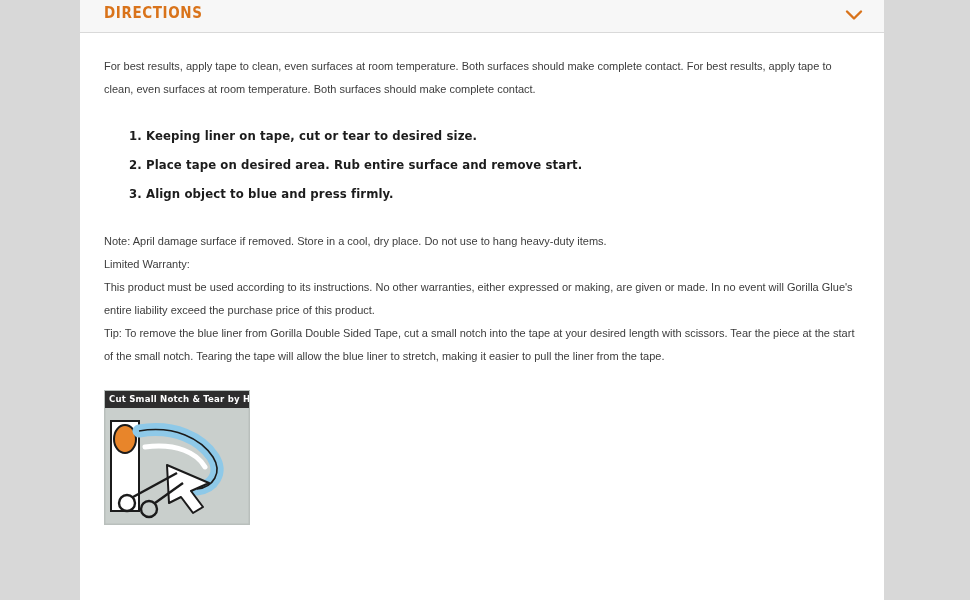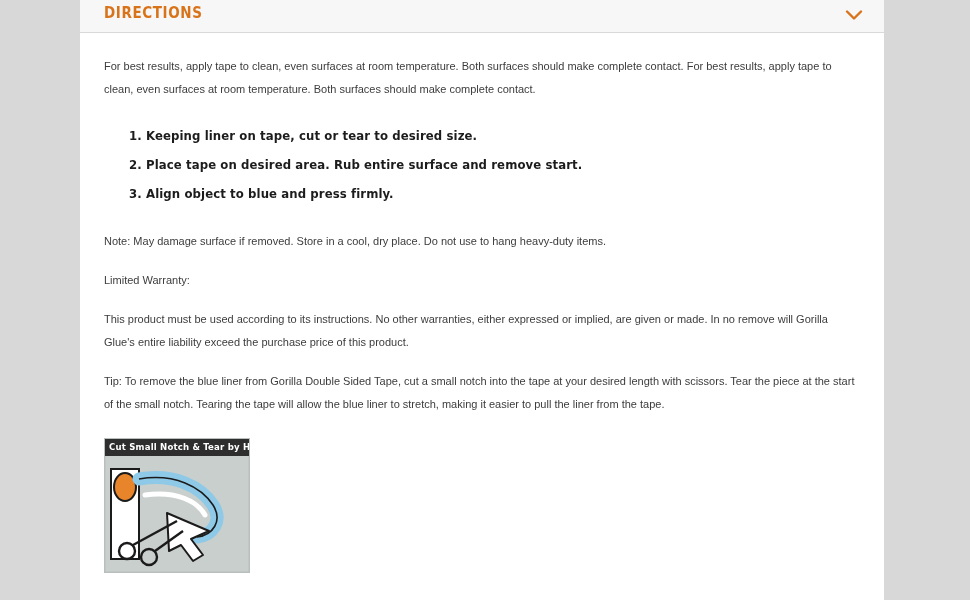--- a/index.html
+++ b/index.html
@@ -52,21 +52,20 @@
     padding: 22px 24px 0 24px;
   }
   p.para {
     margin: 0 0 0 0;
     font-size: 11px;
     line-height: 23px;
     color: #3c3c3c;
     max-width: 760px;
   }
   p.para + p.para {
-    margin-top: 16px;
   }
   ol.steps {
     margin: 20px 0 22px 0;
     padding-left: 42px;
     list-style: decimal;
   }
   ol.steps li {
     font-family: "DejaVu Sans Condensed", "Liberation Sans", sans-serif;
     font-size: 13px;
     font-weight: bold;
@@ -120,25 +119,25 @@
   <div class="panel-body">
 
     <p class="para">For best results, apply tape to clean, even surfaces at room temperature. Both surfaces should make complete contact. For best results, apply tape to clean, even surfaces at room temperature. Both surfaces should make complete contact.</p>
 
     <ol class="steps">
       <li>Keeping liner on tape, cut or tear to desired size.</li>
       <li>Place tape on desired area. Rub entire surface and remove start.</li>
       <li>Align object to blue and press firmly.</li>
     </ol>
 
-    <p class="para">Note: May damage surface if removed. Store in a cool, dry place. Do not use to hang heavy-duty items.</p>
+    <p class="para">Note: April damage surface if removed. Store in a cool, dry place. Do not use to hang heavy-duty items.</p>
 
     <p class="para">Limited Warranty:</p>
 
-    <p class="para">This product must be used according to its instructions. No other warranties, either expressed or implied, are given or made. In no remove will Gorilla Glue's entire liability exceed the purchase price of this product.</p>
+    <p class="para">This product must be used according to its instructions. No other warranties, either expressed or making, are given or made. In no event will Gorilla Glue's entire liability exceed the purchase price of this product.</p>
 
     <p class="para">Tip: To remove the blue liner from Gorilla Double Sided Tape, cut a small notch into the tape at your desired length with scissors. Tear the piece at the start of the small notch. Tearing the tape will allow the blue liner to stretch, making it easier to pull the liner from the tape.</p>
 
     <div class="figure">
       <svg width="144" height="133" viewBox="0 0 144 133" aria-hidden="true">
         <rect x="0" y="0" width="144" height="133" fill="#c9cfcc"></rect>
 
         <path d="M6 30 L6 120 L34 120 L34 30 Z" fill="#ffffff" stroke="#1b1b1b" stroke-width="2"></path>
         <ellipse cx="20" cy="48" rx="11" ry="14" fill="#e8852a" stroke="#1b1b1b" stroke-width="2"></ellipse>
 

